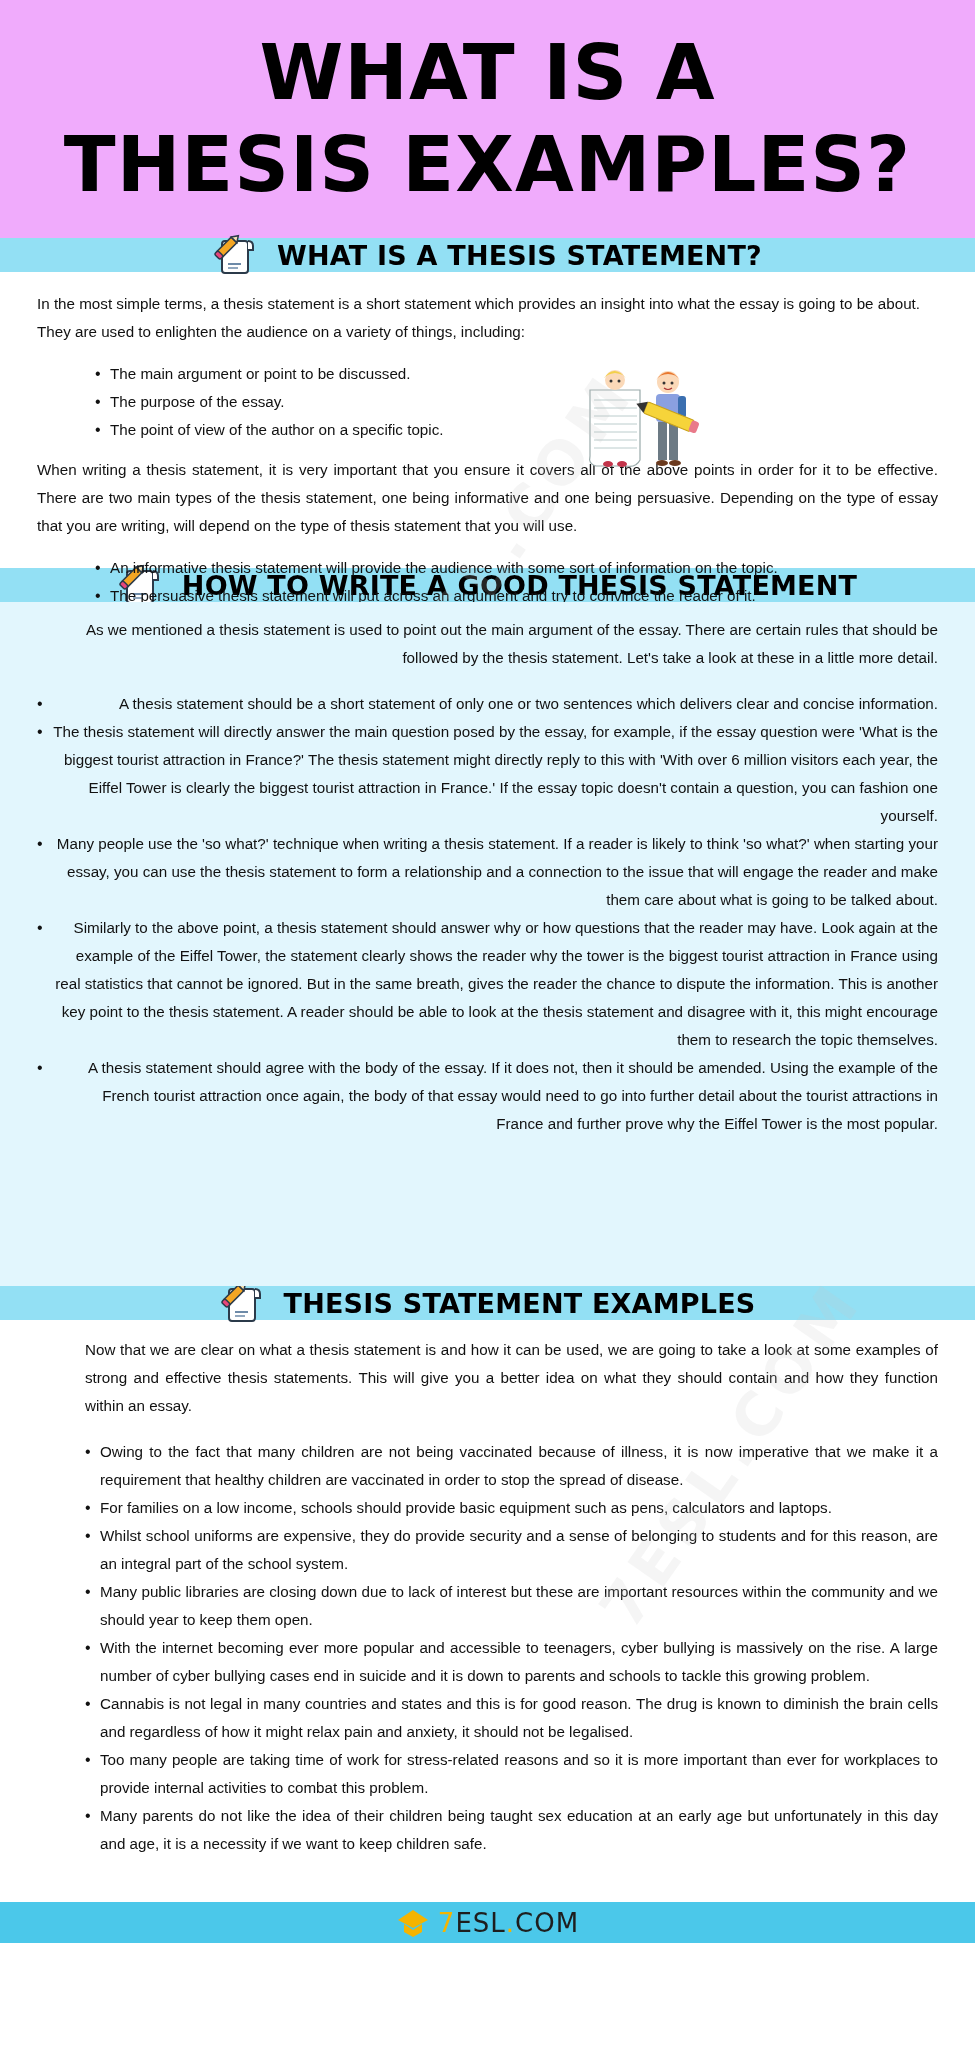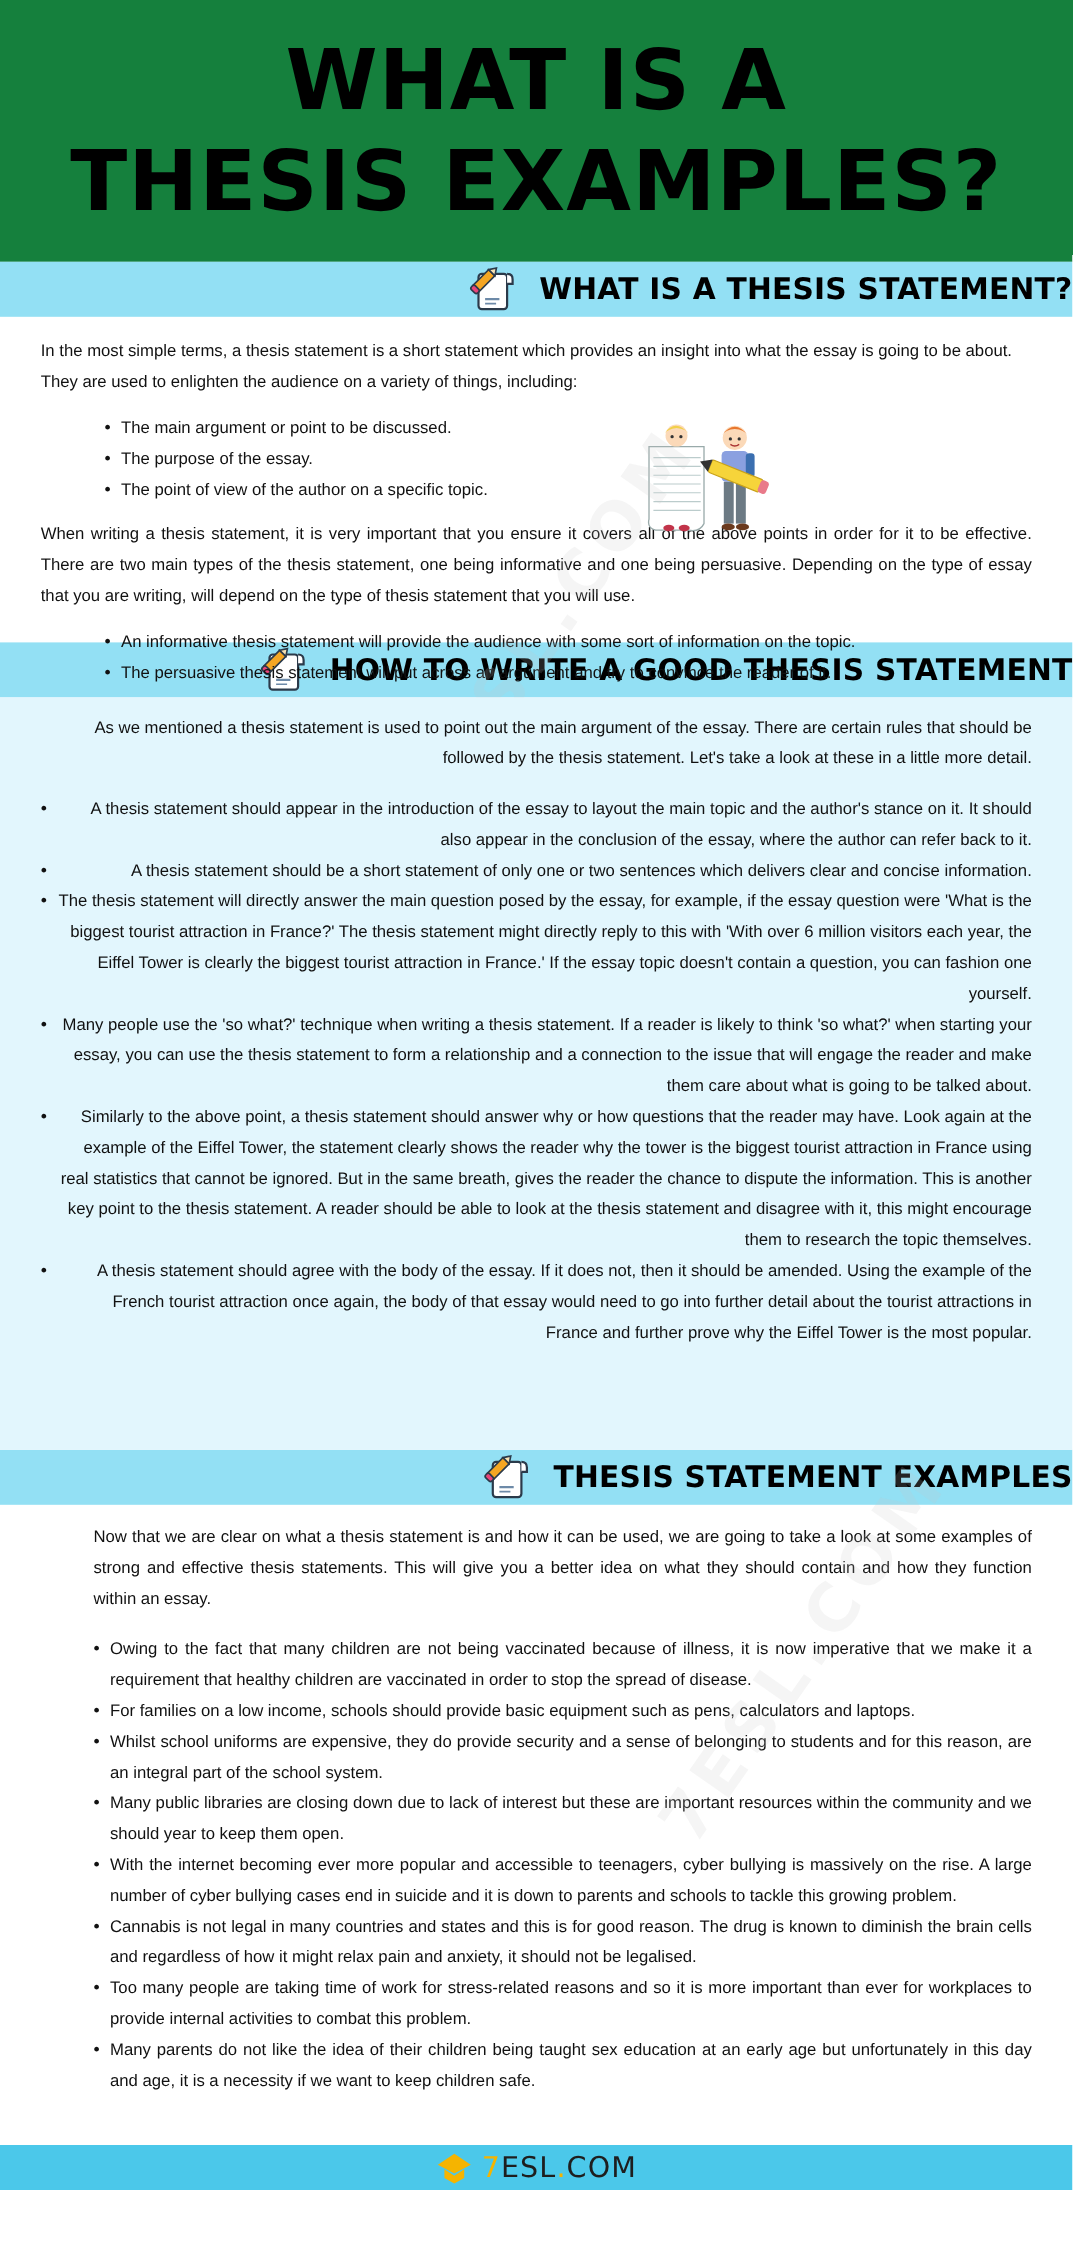--- a/index.html
+++ b/index.html
@@ -1,31 +1,31 @@
 <!DOCTYPE html>
 <html><head>
 <meta charset="utf-8">
 <style>
   * { box-sizing: border-box; margin: 0; padding: 0; }
   html, body { width: 975px; background: #ffffff; }
   body { font-family: "Liberation Sans", "DejaVu Sans", sans-serif; color: #111; position: relative; overflow-x: hidden; }
 
   .hero {
-    height: 238px; background: #15803d;
+    height: 238px; background: #f0abfc;
     display: flex; flex-direction: column; align-items: center; justify-content: center;
   }
   .hero-line {
     font-family: "DejaVu Sans", sans-serif; font-weight: bold;
     font-size: 76px; line-height: 92px; letter-spacing: 1px; color: #000;
     text-align: center;
   }
 
   .sec-head {
-    height: 50px; background: #93e0f4;
-    display: flex; align-items: center; justify-content: flex-end; gap: 22px;
+    height: 34px; background: #93e0f4;
+    display: flex; align-items: center; justify-content: center; gap: 22px;
   }
   .sec-head-title {
     font-family: "DejaVu Sans", sans-serif; font-weight: bold;
     font-size: 27px; color: #000; letter-spacing: 0.2px;
   }
   .scroll-icon { width: 42px; height: 44px; display: inline-block; }
 
   .section { position: relative; padding: 18px 37px 16px 37px; font-size: 15.2px; line-height: 28px; }
   .section.tint { background: #e2f6fd; }
 
@@ -147,21 +147,20 @@
 
 <div class="sec-head">
   <svg class="scroll-icon">
       <use href="#scroll-pencil"></use>
     </svg>
   <h2 class="sec-head-title">HOW TO WRITE A GOOD THESIS STATEMENT</h2>
 </div>
 <section class="section tint s2">
   <p class="para" style="margin-bottom:18px;">As we mentioned a thesis statement is used to point out the main argument of the essay. There are certain rules that should be followed by the thesis statement. Let's take a look at these in a little more detail.</p>
   <ul class="bullets">
-    <li>A thesis statement should appear in the introduction of the essay to layout the main topic and the author's stance on it. It should also appear in the conclusion of the essay, where the author can refer back to it.</li>
     <li>A thesis statement should be a short statement of only one or two sentences which delivers clear and concise information.</li>
     <li>The thesis statement will directly answer the main question posed by the essay, for example, if the essay question were 'What is the biggest tourist attraction in France?' The thesis statement might directly reply to this with 'With over 6 million visitors each year, the Eiffel Tower is clearly the biggest tourist attraction in France.' If the essay topic doesn't contain a question, you can fashion one yourself.</li>
     <li>Many people use the 'so what?' technique when writing a thesis statement. If a reader is likely to think 'so what?' when starting your essay, you can use the thesis statement to form a relationship and a connection to the issue that will engage the reader and make them care about what is going to be talked about.</li>
     <li>Similarly to the above point, a thesis statement should answer why or how questions that the reader may have. Look again at the example of the Eiffel Tower, the statement clearly shows the reader why the tower is the biggest tourist attraction in France using real statistics that cannot be ignored. But in the same breath, gives the reader the chance to dispute the information. This is another key point to the thesis statement. A reader should be able to look at the thesis statement and disagree with it, this might encourage them to research the topic themselves.</li>
     <li>A thesis statement should agree with the body of the essay. If it does not, then it should be amended. Using the example of the French tourist attraction once again, the body of that essay would need to go into further detail about the tourist attractions in France and further prove why the Eiffel Tower is the most popular.</li>
   </ul>
 </section>
 
 <div class="sec-head">
   <svg class="scroll-icon">

